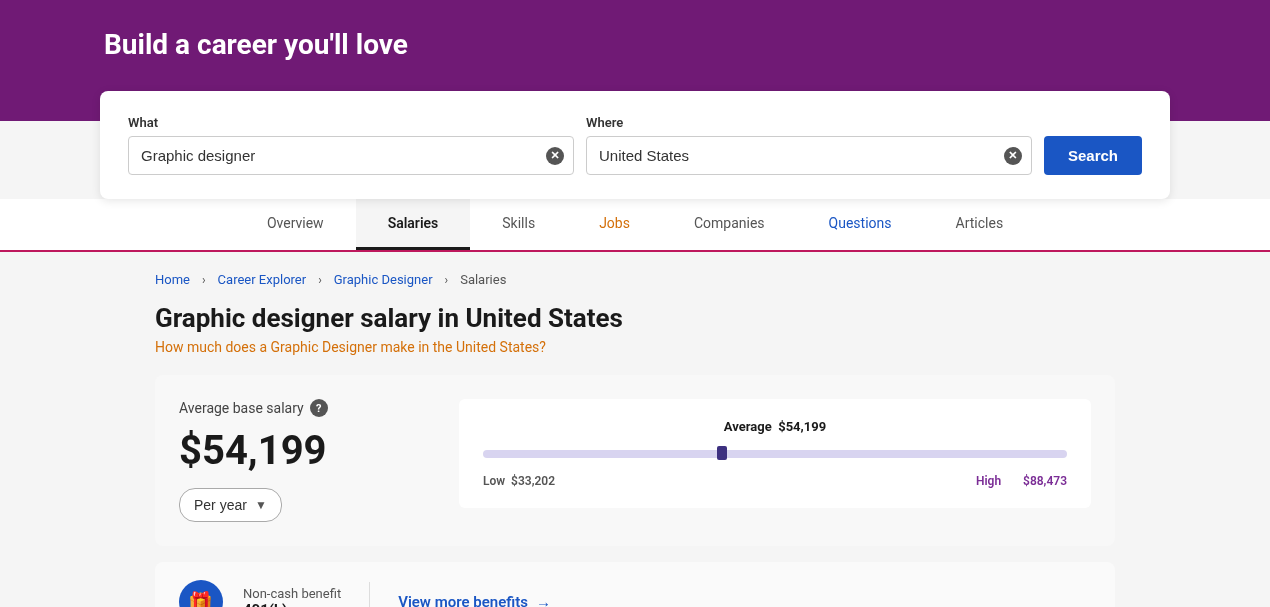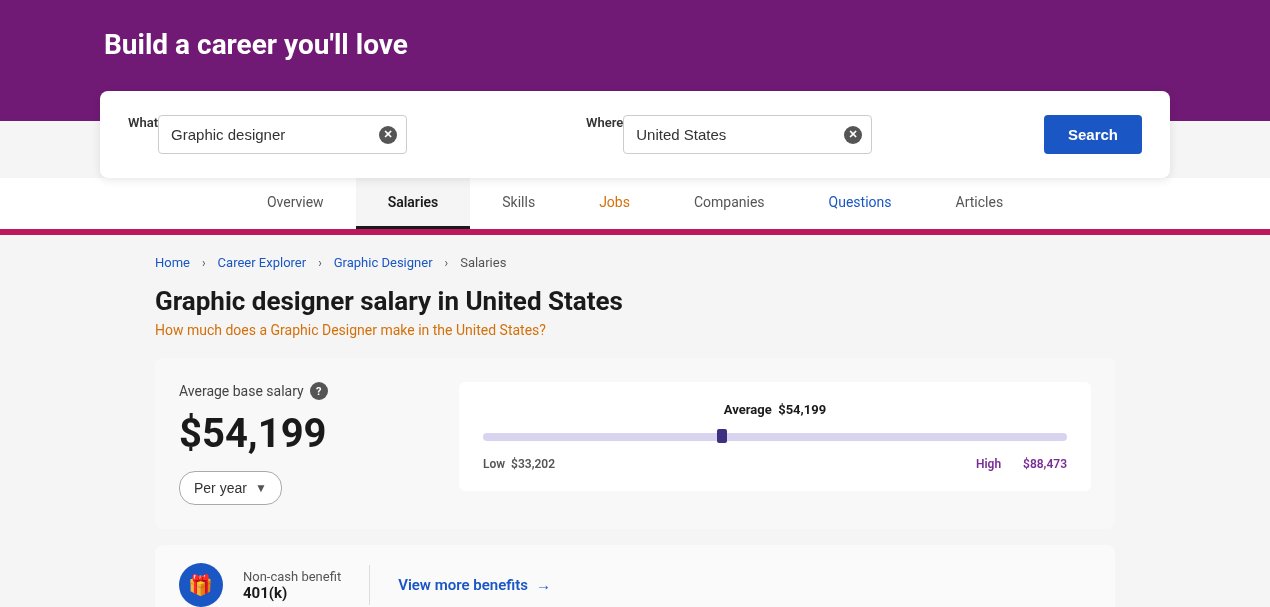--- a/index.html
+++ b/index.html
@@ -25,21 +25,21 @@
       position: relative;
       z-index: 10;
     }
     .search-row {
       display: flex;
       gap: 12px;
       align-items: flex-end;
     }
     .search-field {
       display: flex;
-      flex-direction: row;
+      flex-direction: column;
       flex: 1;
     }
     .search-field label {
       font-size: 13px;
       font-weight: 600;
       color: #333;
       margin-bottom: 6px;
     }
     .input-wrapper {
       position: relative;
@@ -78,21 +78,21 @@
       border-radius: 4px;
       padding: 11px 24px;
       font-size: 15px;
       font-weight: 600;
       cursor: pointer;
       white-space: nowrap;
     }
 
     .nav-tabs {
       background: #fff;
-      border-bottom: 6px solid #be185d;
+      border-bottom: 2px solid #be185d;
       display: flex;
       justify-content: center;
       gap: 0;
       margin-top: 0;
     }
     .nav-tab {
       padding: 16px 32px;
       font-size: 14px;
       color: #555;
       cursor: pointer;

